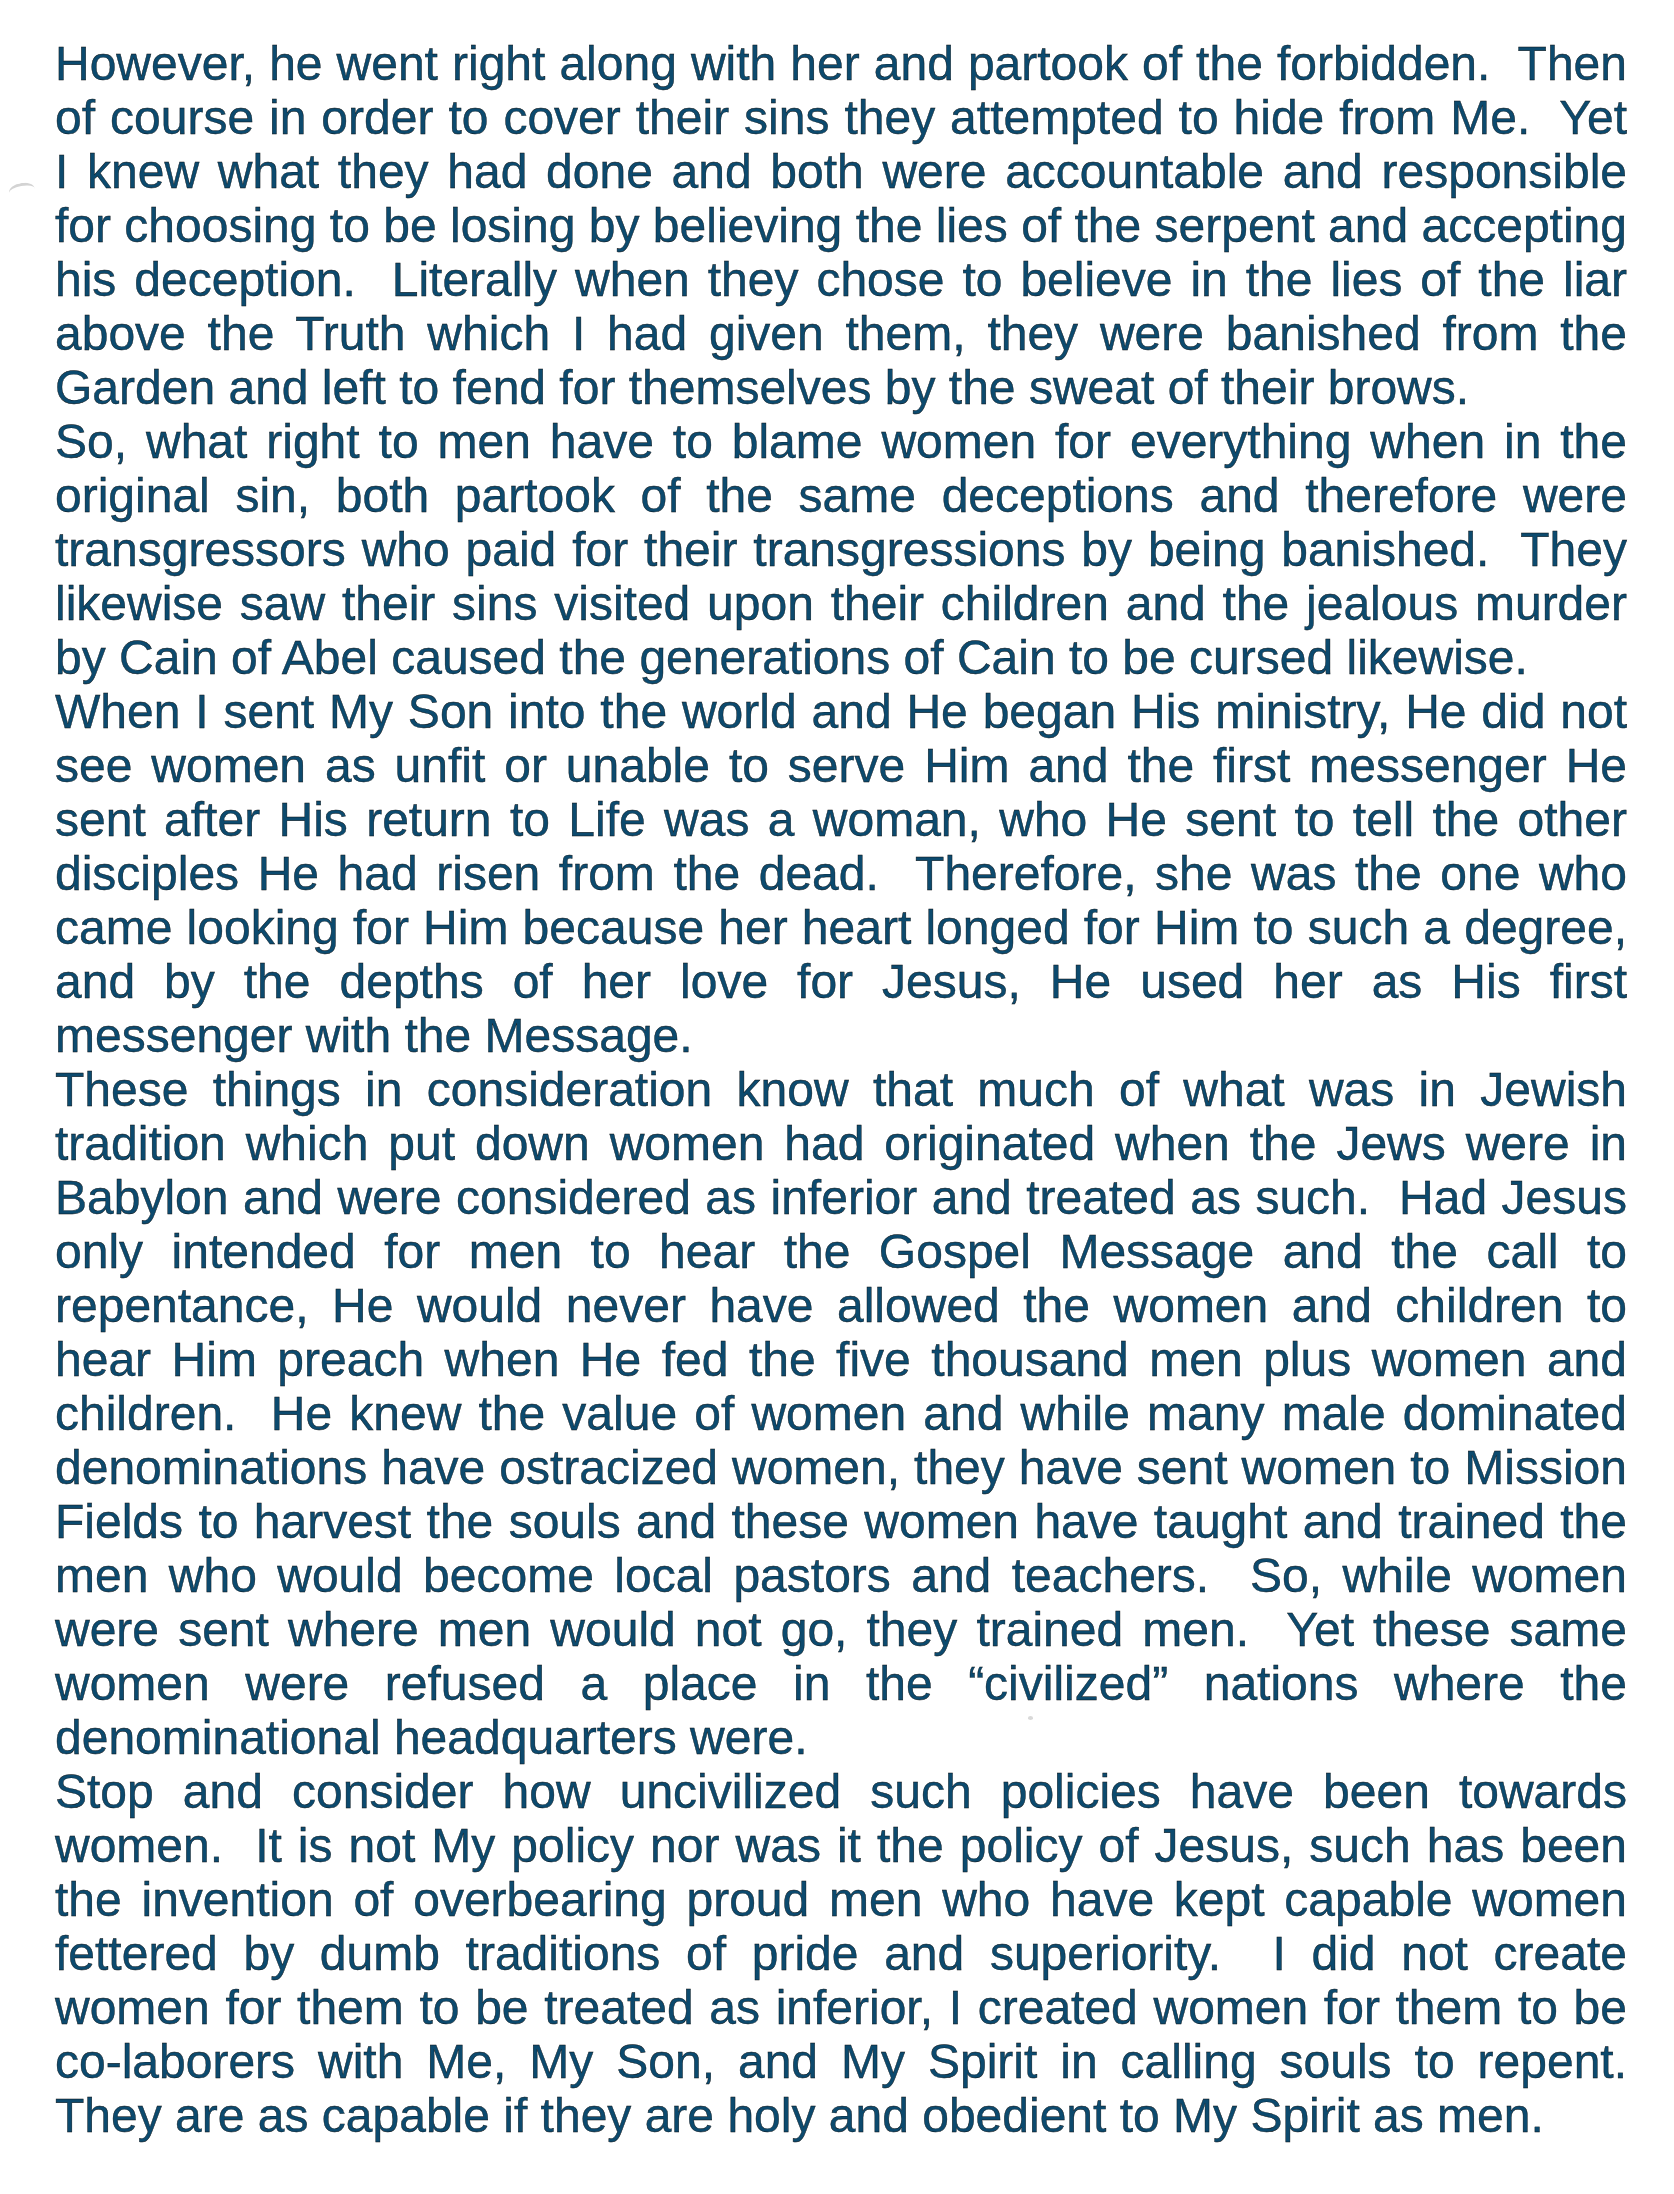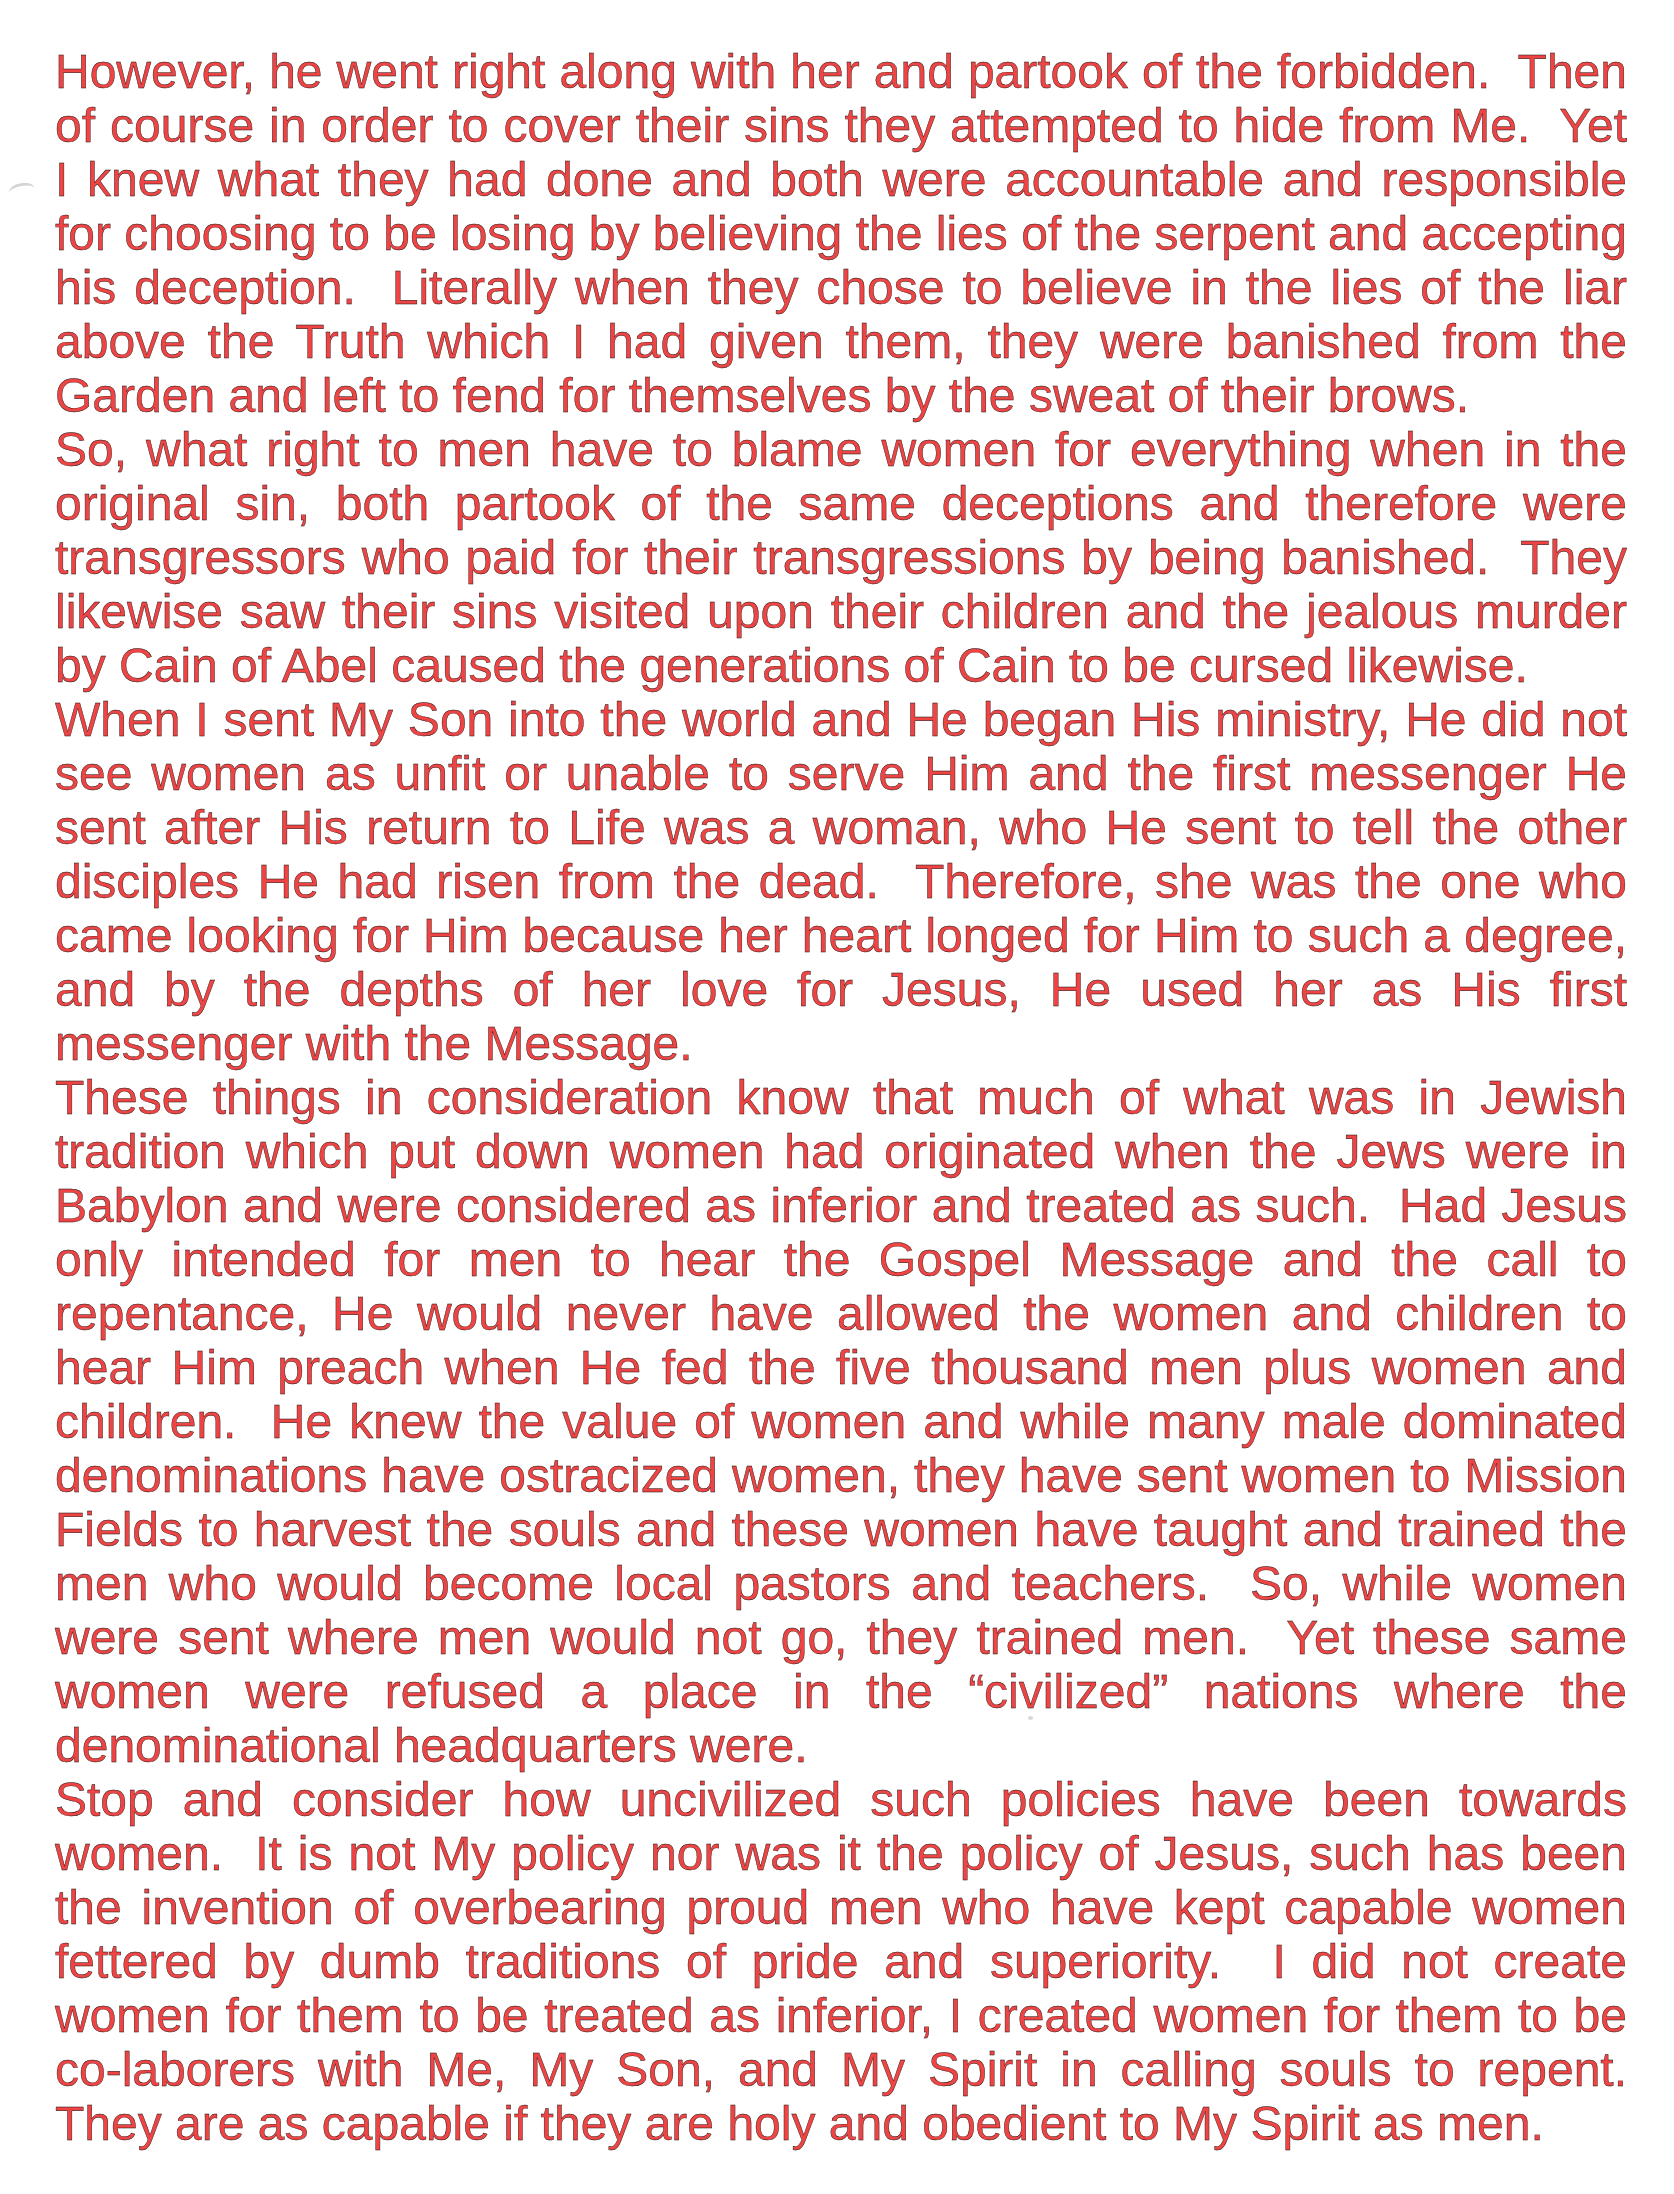--- a/index.html
+++ b/index.html
@@ -17,27 +17,26 @@
   .page {
     position: absolute;
     inset: 0;
     background: #ffffff;
   }
   .text-block {
     position: absolute;
     left: 55px;
     top: 37px;
     width: 1572px;
-    color: #ef4444;
+    color: #0c4a6e;
     font-size: 48px;
     line-height: 54px;
     font-weight: 400;
     text-align: justify;
     text-justify: inter-word;
-    margin-top: 8px;
     -webkit-text-stroke: 0.4px #0d0d0d;
   }
   .text-block p {
     margin: 0;
     padding: 0;
     white-space: pre-wrap;
   }
   
   .scan-curve {
     position: absolute;

